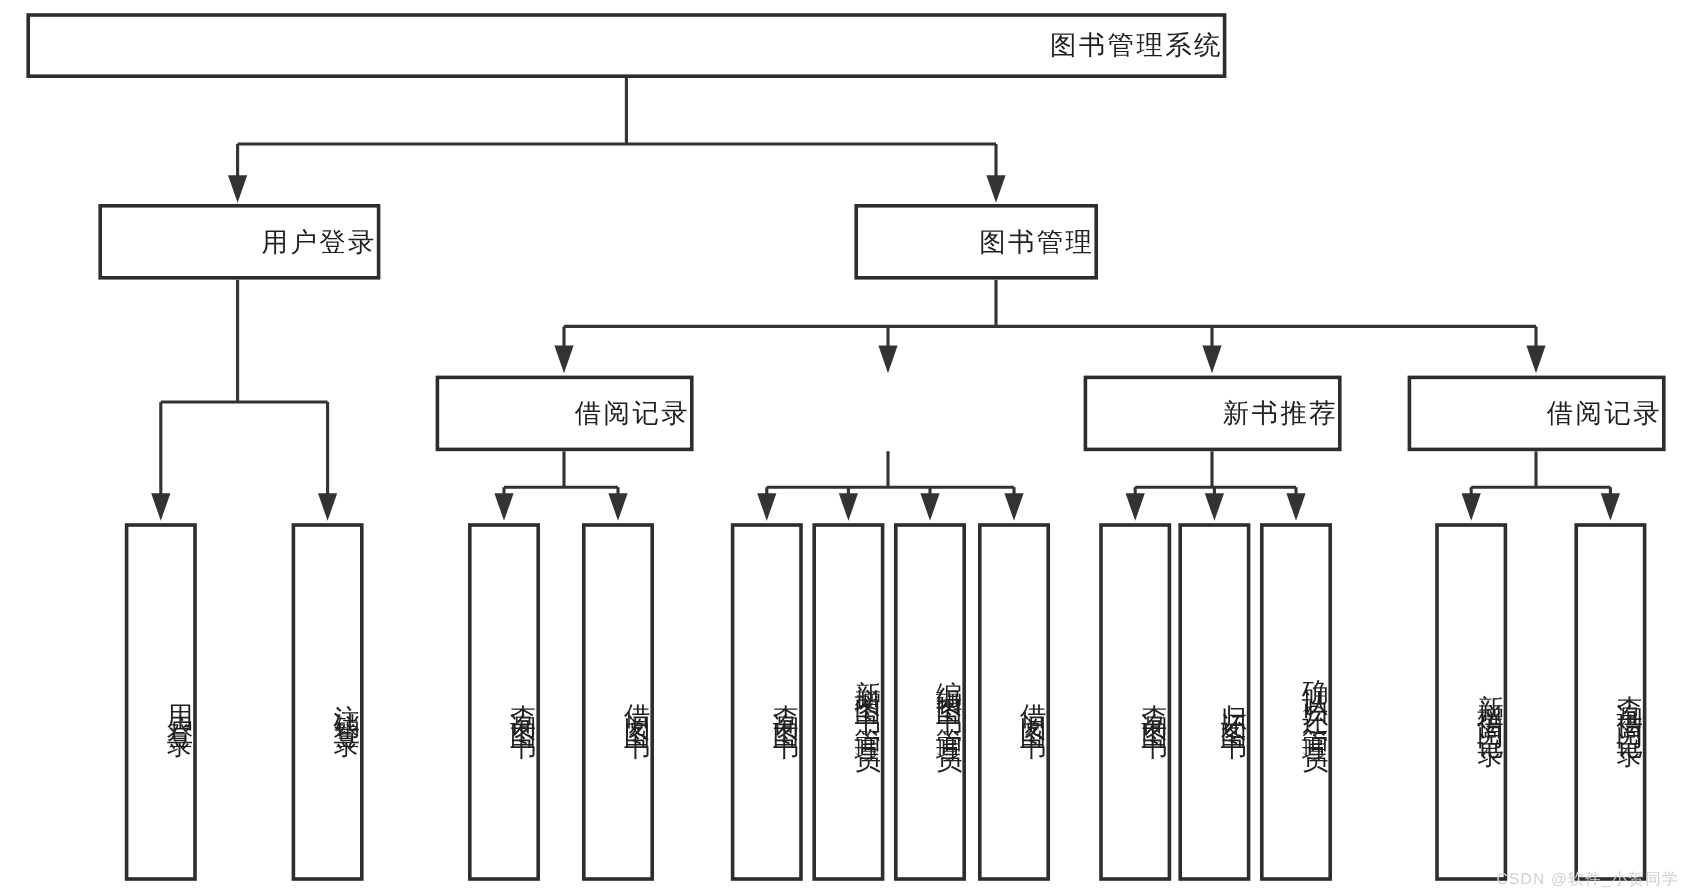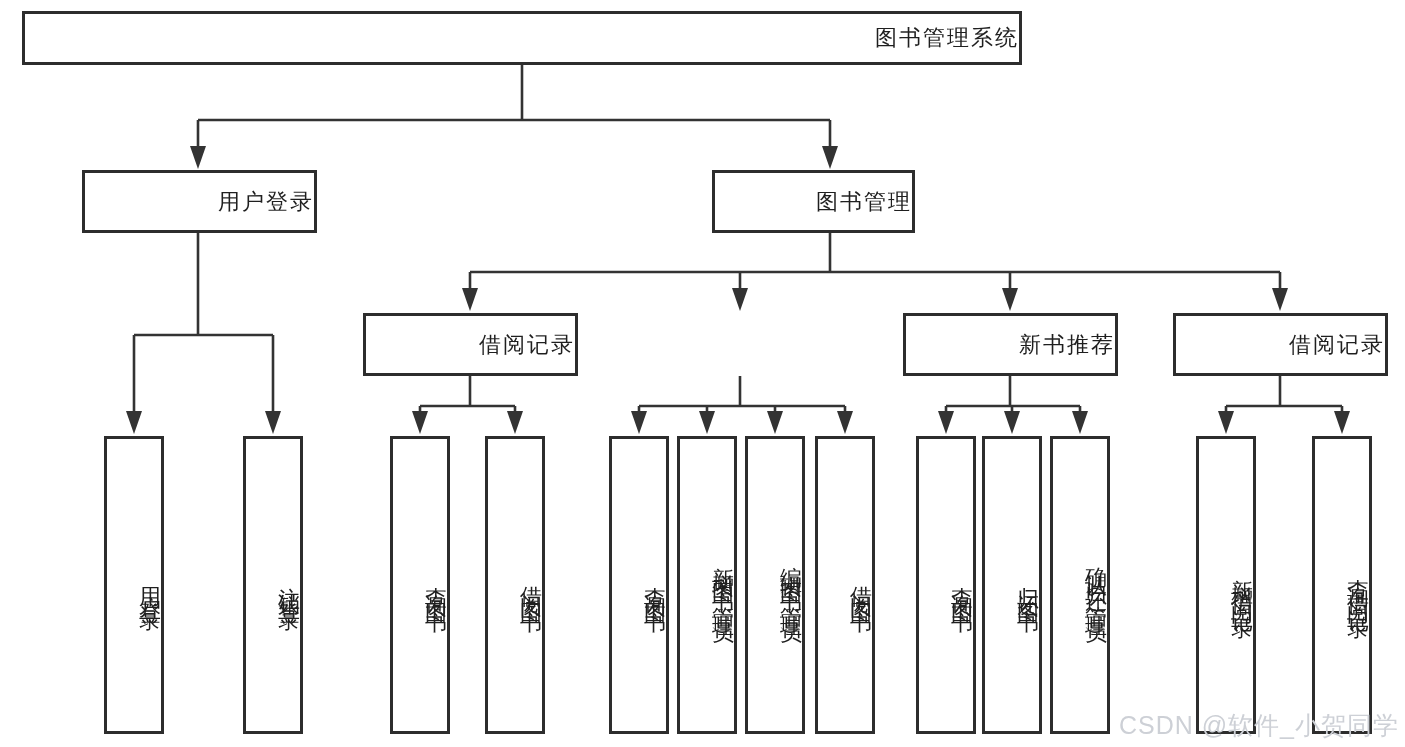--- a/index.html
+++ b/index.html
@@ -39,21 +39,21 @@
     writing-mode:vertical-rl;
     text-orientation:mixed;
     letter-spacing:8px;
     line-height:1;
     white-space:normal;
     text-align:center;
   }
   .watermark{
     position:absolute;
     right:6px;bottom:5px;
-    font-size:25px;
+    font-size:13px;
     letter-spacing:1px;
     color:var(--watermark);
     z-index:6;
   }
 </style>
 </head>
 <body>
 
 <div class="wrap">
 

